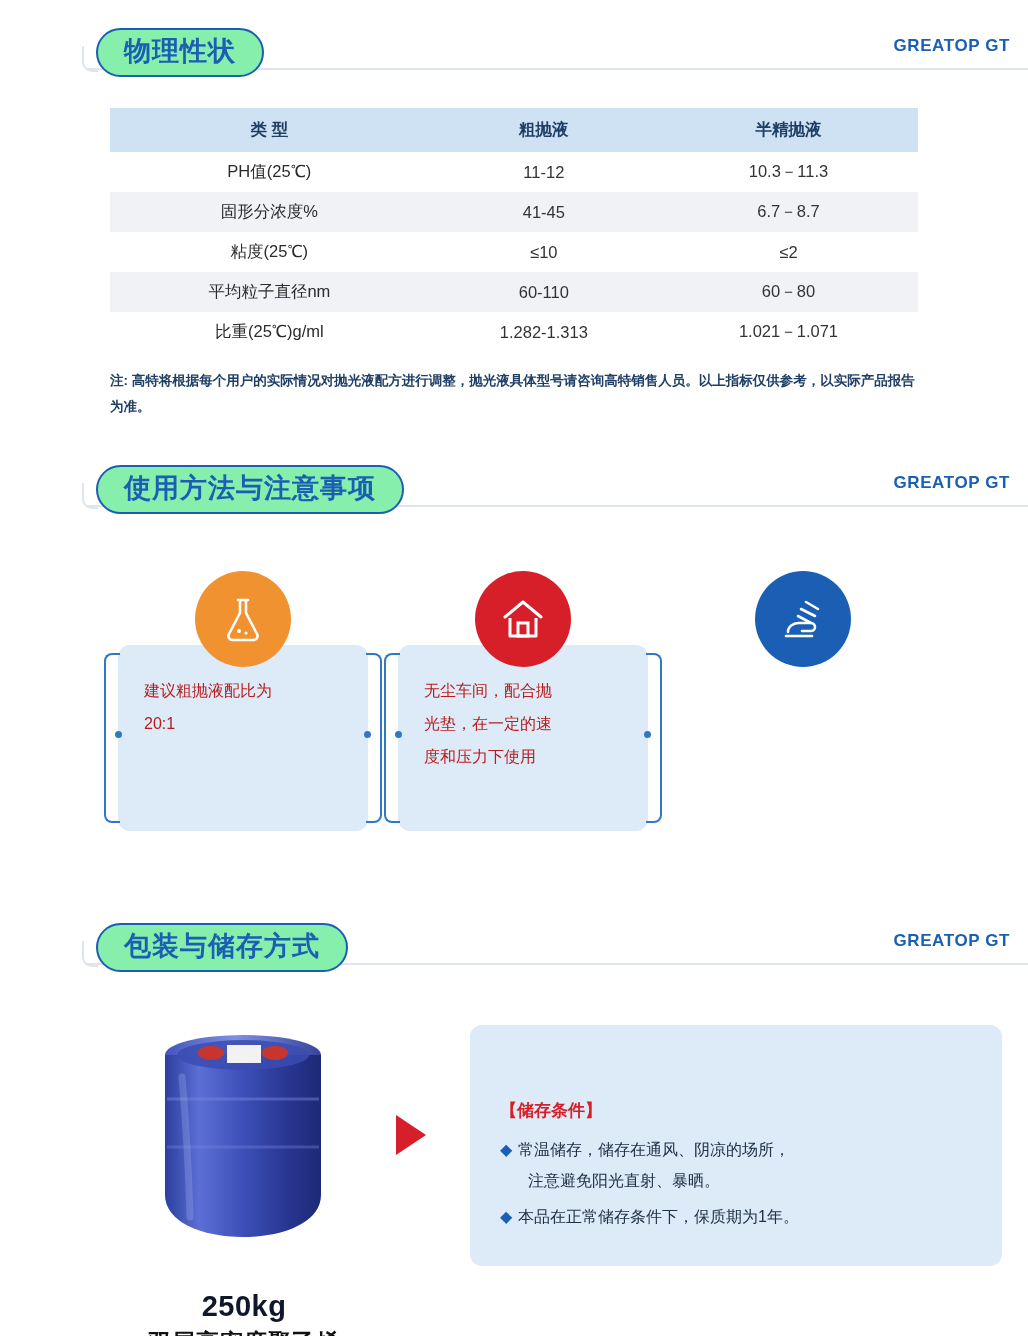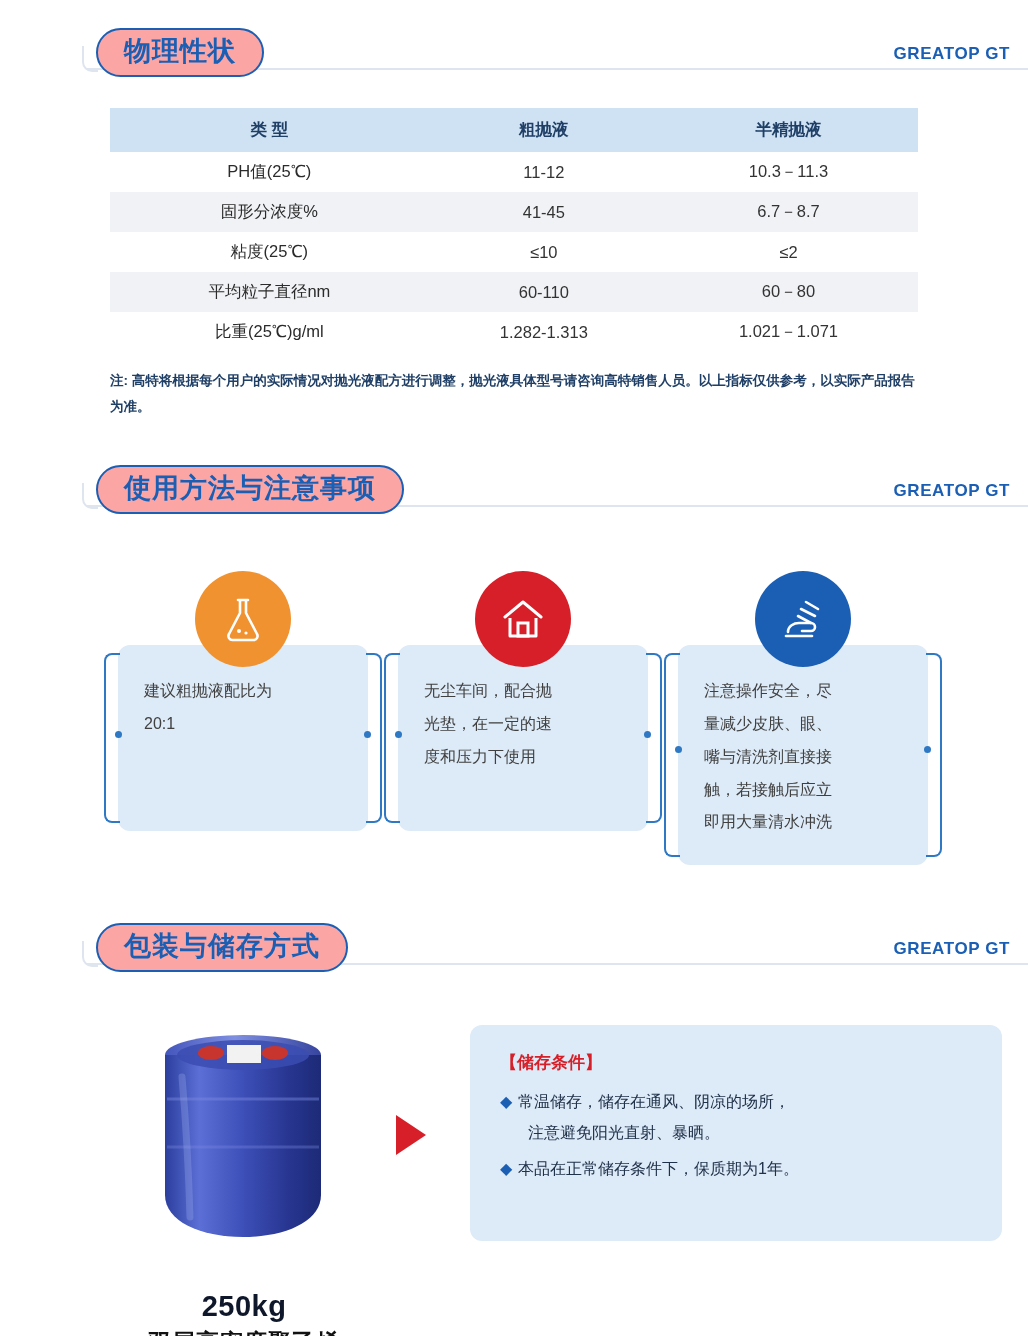--- a/index.html
+++ b/index.html
@@ -42,32 +42,32 @@
     border-bottom: 2px solid #dfe5ee;
     border-radius: 0 0 0 10px;
   }
   .pill {
     position: absolute;
     left: 96px;
     top: 4px;
     border: 2px solid #1b5fb4;
     border-radius: 26px;
     padding: 8px 26px 10px 26px;
-    background: #fca5a5;
+    background: #86efac;
     color: #1b5fb4;
     font-size: 27px;
     font-weight: bold;
     letter-spacing: 1px;
     line-height: 1;
     z-index: 2;
   }
   .brand {
     position: absolute;
     right: 18px;
-    top: 20px;
+    top: 12px;
     color: #1b5fb4;
     font-size: 17px;
     font-weight: bold;
     letter-spacing: 0.6px;
   }
 
   
   .tbl-wrap {
     margin: 20px 110px 0 110px;
   }
@@ -135,21 +135,21 @@
 
   .card {
     position: relative;
     margin-top: -22px;
     background: #ddeaf7;
     border-radius: 12px;
     padding: 30px 26px 26px 26px;
     min-height: 130px;
     font-size: 16px;
     line-height: 2.05;
-    color: #404040;
+    color: #b91c1c;
   }
   .card .txt { display: block; }
   
   .brk {
     position: absolute;
     top: 8px;
     bottom: 8px;
     width: 14px;
   }
   .brk.l { left: -14px; border-left: 2px solid #2f78c4; border-top: 2px solid #2f78c4; border-bottom: 2px solid #2f78c4; border-radius: 8px 0 0 8px; }
@@ -212,20 +212,21 @@
     background: #ddeaf7;
     border-radius: 12px;
     padding: 26px 30px 30px 30px;
     min-height: 160px;
   }
   .store-title {
     color: #d61f28;
     font-weight: bold;
     font-size: 17px;
     margin-bottom: 12px;
+    margin-top: 48px;
   }
   .store-li {
     font-size: 16px;
     color: #20324a;
     line-height: 1.95;
     position: relative;
     padding-left: 18px;
     margin-bottom: 4px;
   }
   .store-li .dia {
@@ -338,31 +339,20 @@
 
     <div class="usecol c3">
       <div class="circ blue">
         <svg width="54" height="54" viewBox="0 0 54 54" aria-hidden="true">
           <path d="M30 10 L42 17" fill="none" stroke="#ffffff" stroke-width="2.6" stroke-linecap="round"></path>
           <path d="M25 17 L39 24" fill="none" stroke="#ffffff" stroke-width="2.6" stroke-linecap="round"></path>
           <path d="M22 24 L35 31" fill="none" stroke="#ffffff" stroke-width="2.6" stroke-linecap="round"></path>
           <path d="M12 40 c0 -6 6 -9 11 -9 h12 a4 4 0 0 1 0 8 h-9" fill="none" stroke="#ffffff" stroke-width="2.6" stroke-linecap="round" stroke-linejoin="round"></path>
           <path d="M10 44 h26" fill="none" stroke="#ffffff" stroke-width="2.6" stroke-linecap="round"></path>
         </svg>
-      </div>
-      <div class="card">
-        <span class="brk l"></span>
-        <span class="brk r"></span>
-        <span class="dot" style="left:-3px; top:46%;"></span>
-        <span class="dot" style="right:-3px; top:46%;"></span>
-        <span class="txt">注意操作安全，尽</span>
-        <span class="txt">量减少皮肤、眼、</span>
-        <span class="txt">嘴与清洗剂直接接</span>
-        <span class="txt">触，若接触后应立</span>
-        <span class="txt">即用大量清水冲洗</span>
       </div>
     </div>
 
   </div>
 </div>
 
 <div class="section" style="margin-top:18px;">
   <div class="sec-head">
     <div class="rule"></div>
     <div class="rule-left"></div>

